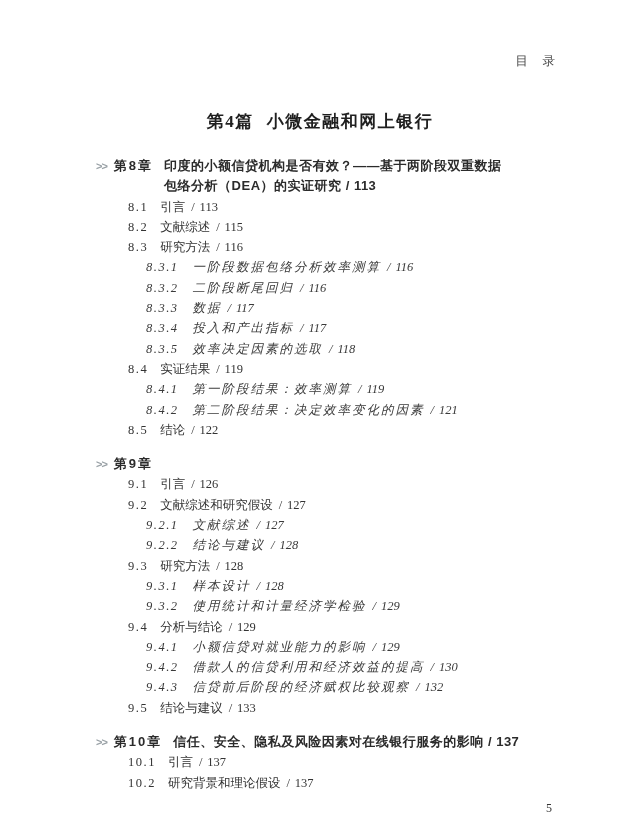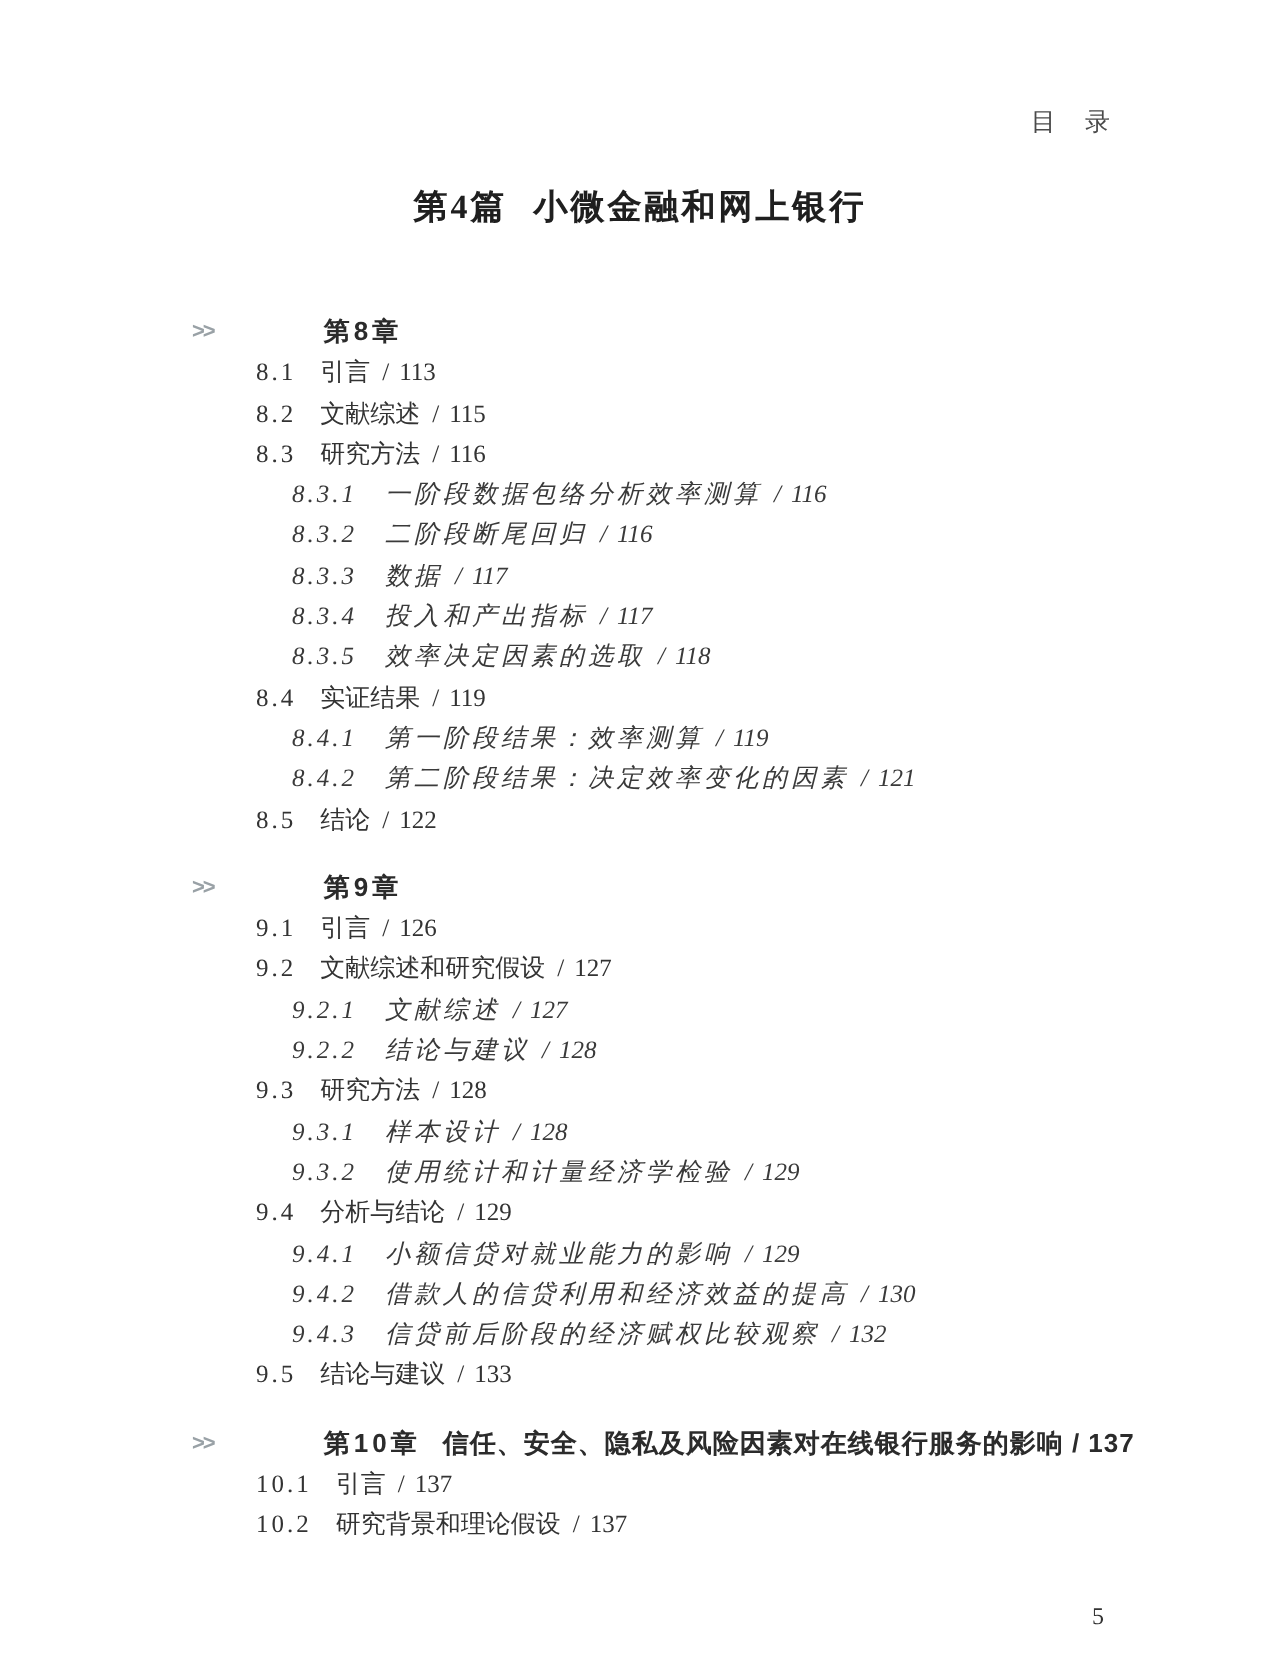--- a/index.html
+++ b/index.html
@@ -9,41 +9,41 @@
     position:relative;
     overflow:hidden;
     font-family:"Liberation Serif","DejaVu Serif",serif;
     color:#333;
   }
   .folio-top{
     position:absolute;top:53px;right:84px;
     font-size:12.5px;color:#4a4a4a;letter-spacing:1px;
   }
   .part-title{
-    position:absolute;top:92px;left:0;width:640px;
+    position:absolute;top:110px;left:0;width:640px;
     display:flex;justify-content:center;gap:13px;
     font-weight:bold;font-size:17px;color:#1f1f1f;
     letter-spacing:1.5px;
   }
   .toc{
     position:absolute;left:96px;top:156px;width:480px;
   }
   .chapter-block{margin-bottom:14px;}
   .chapter-heading{
     display:flex;align-items:flex-start;
     font-family:"Liberation Sans","DejaVu Sans",sans-serif;
     font-weight:bold;font-size:13px;color:#2b2b2b;
     line-height:20.3px;
   }
   .marker{
     color:#99a1a6;font-size:11px;letter-spacing:-1px;
     margin-right:7px;font-weight:bold;line-height:20.3px;
     flex:0 0 auto;
   }
-  .ch-label{letter-spacing:2px;margin-right:11px;white-space:nowrap;flex:0 0 auto;margin-left:48px;}
+  .ch-label{letter-spacing:2px;margin-right:11px;white-space:nowrap;flex:0 0 auto;}
   .ch-title-line{line-height:20.3px;letter-spacing:0.5px;}
   .entry{
     display:flex;align-items:baseline;
     line-height:20.3px;font-size:12.5px;white-space:nowrap;color:#333;
   }
   .entry.level1{padding-left:32px;}
   .entry.level2{padding-left:50px;font-style:italic;color:#3a3a3a;}
   .entry .num{letter-spacing:1.5px;margin-right:12px;flex:0 0 auto;}
   .entry.level2 .num{margin-right:14px;}
   .entry.level2 .txt{letter-spacing:2px;}
@@ -61,20 +61,24 @@
 <div class="part-title">
   <span>第4篇</span>
   <span>小微金融和网上银行</span>
 </div>
 
 <div class="toc">
     <div class="chapter-block">
       <div class="chapter-heading">
         <span class="marker">&gt;&gt;</span>
         <span class="ch-label">第8章</span>
+        <div class="ch-title">
+          <div class="ch-title-line">印度的小额信贷机构是否有效？——基于两阶段双重数据</div>
+          <div class="ch-title-line">包络分析（DEA）的实证研究 / 113</div>
+        </div>
       </div>
       <div class="entries">
         <div class="entry level1">
           <span class="num">8.1</span>
           <span class="txt">引言</span>
           <span class="sep">/</span>
           <span class="pg">113</span>
         </div>
         <div class="entry level1">
           <span class="num">8.2</span>

